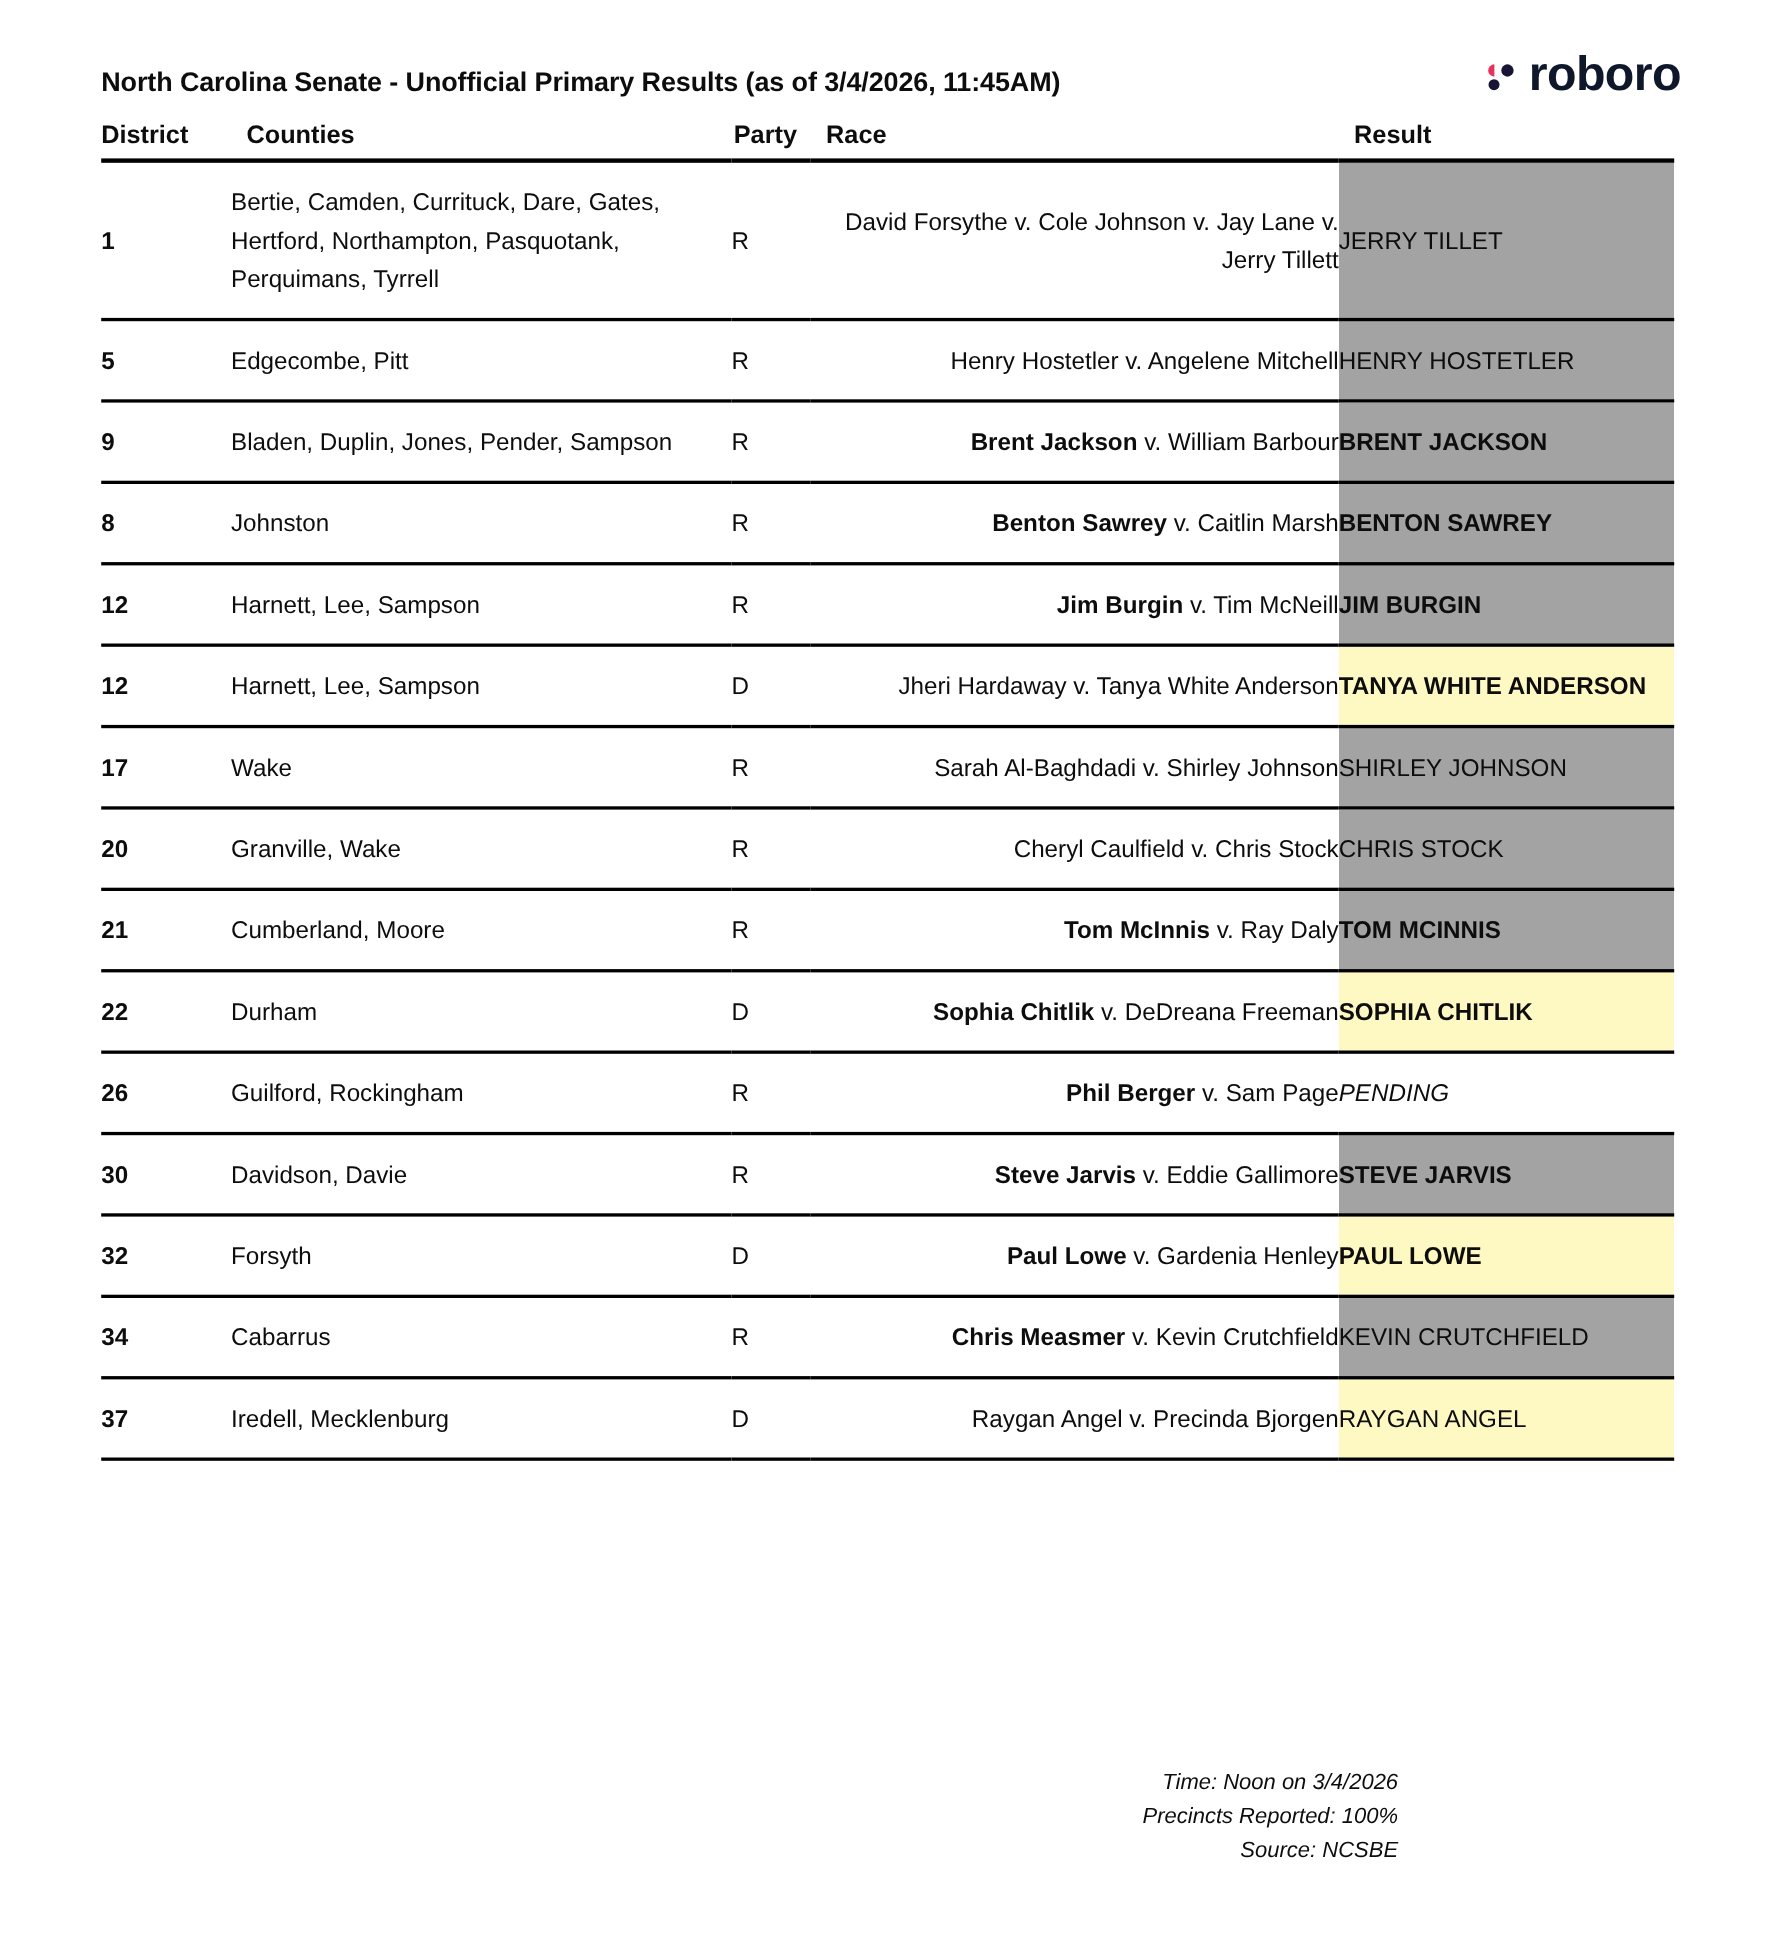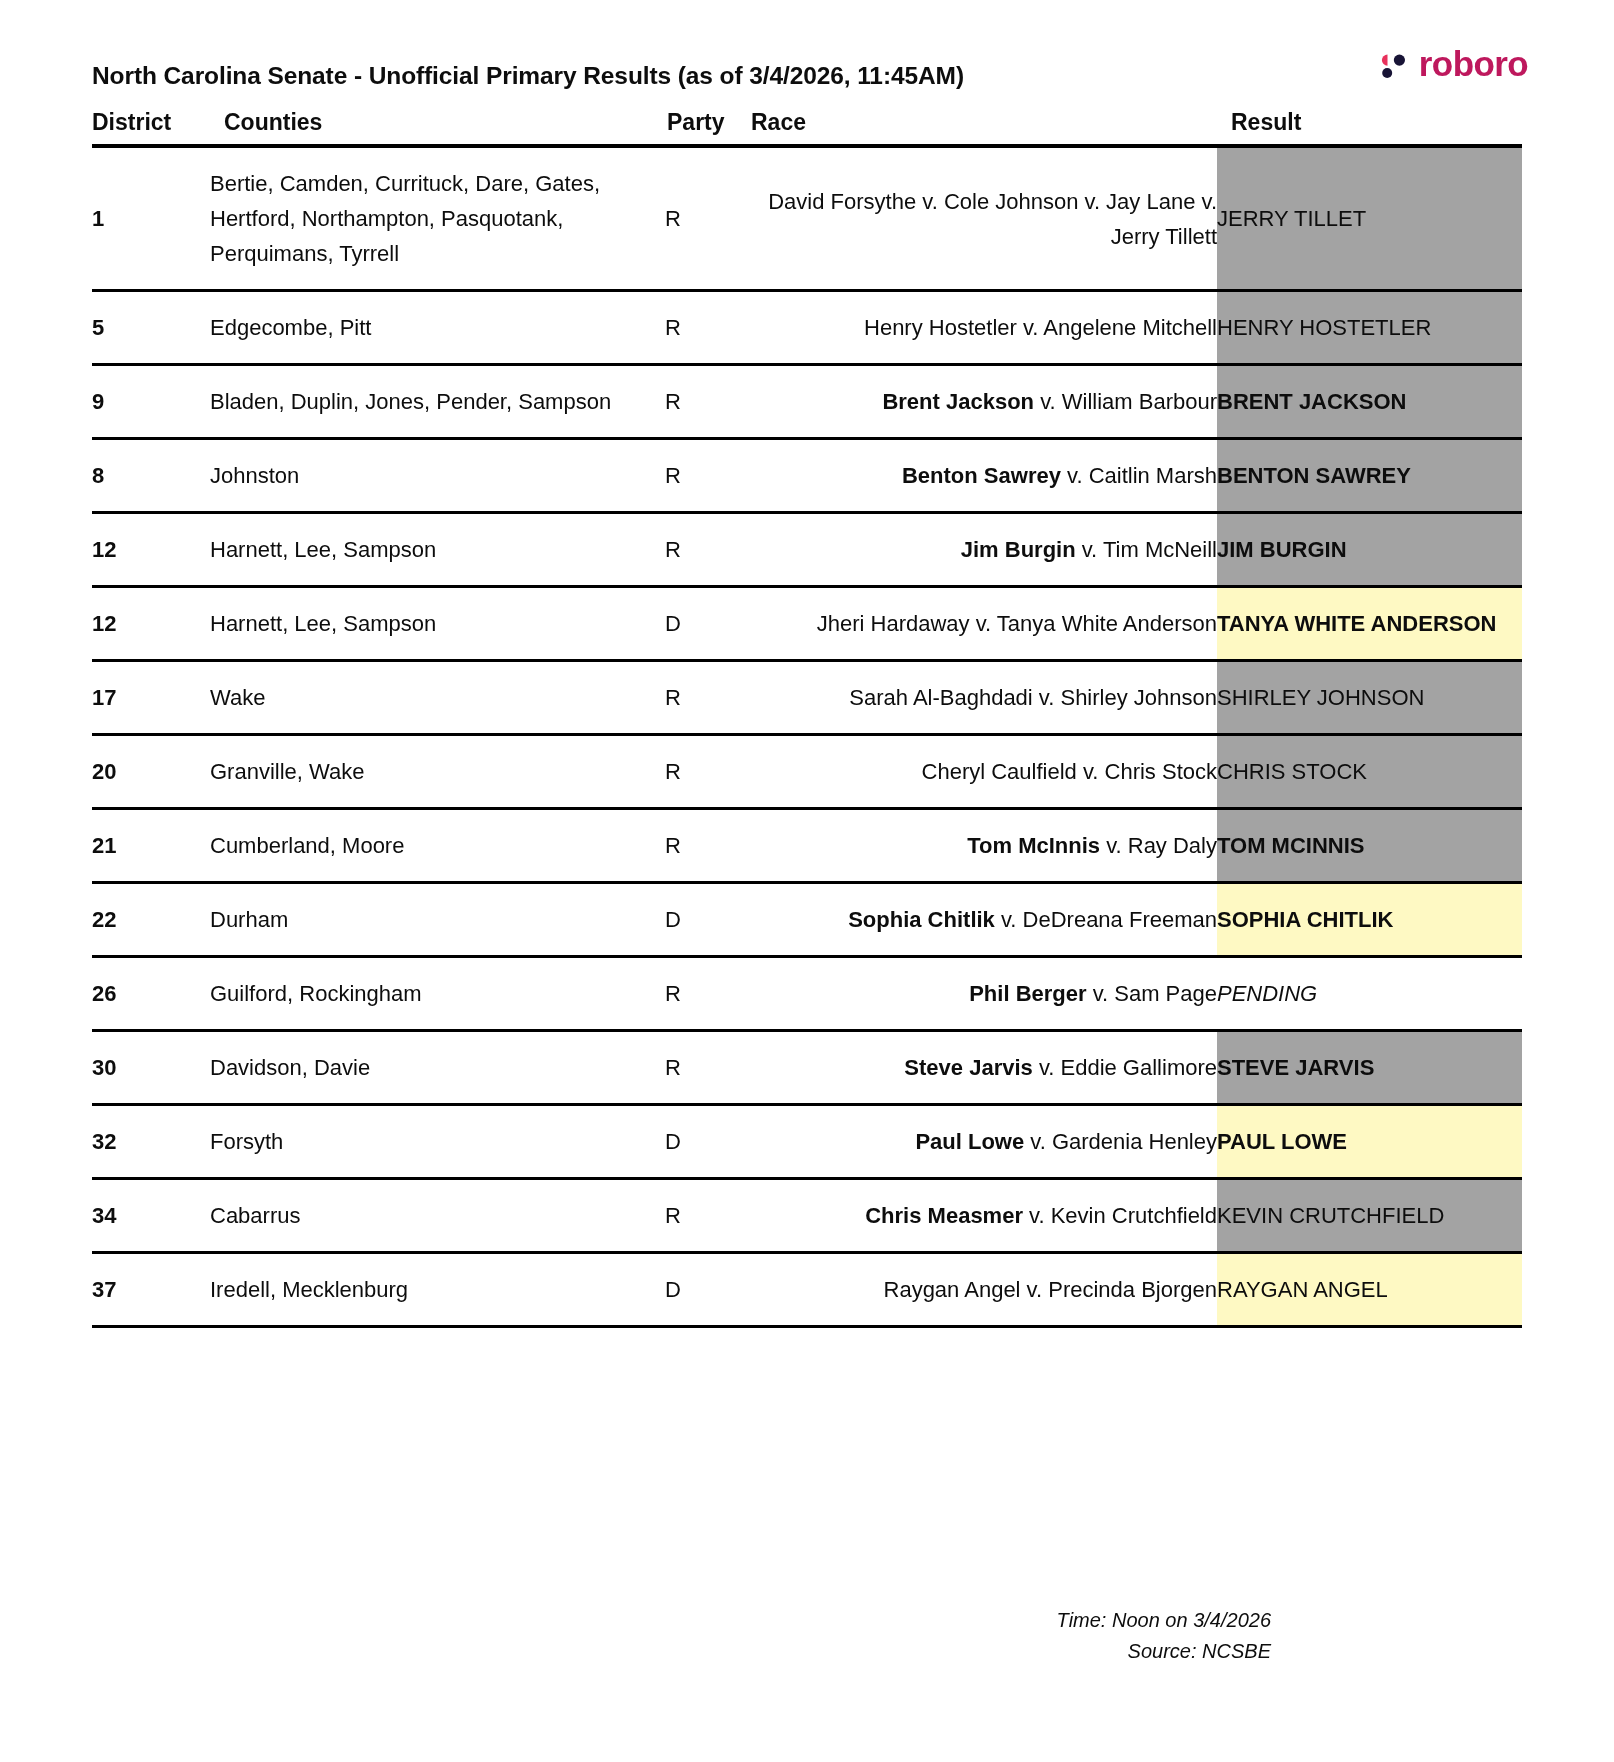--- a/index.html
+++ b/index.html
@@ -50,23 +50,23 @@
     margin-top: -6px;
     margin-right: -6px;
   }
   .brand-mark {
     width: 34px;
     height: 34px;
     position: relative;
     flex: 0 0 auto;
   }
   .brand-word {
-    font-size: 35px;
-    font-weight: bold;
-    color: #be185d;
+    font-size: 44px;
+    font-weight: bold;
+    color: #0f172a;
     letter-spacing: -0.6px;
     line-height: 1;
   }
 
   
   .tbl {
     position: absolute;
     left: 92px;
     top: 108px;
     width: 1430px;
@@ -280,16 +280,17 @@
           <td class="cell-counties">Iredell, Mecklenburg</td>
           <td class="cell-party">D</td>
           <td class="cell-race"><span class="race-incumbent"></span><span class="race-rest">Raygan Angel v. Precinda Bjorgen</span></td>
           <td class="cell-result fill-d">RAYGAN ANGEL</td>
         </tr>
       </tbody>
   </table>
 
   <div class="footer">
     <div>Time: Noon on 3/4/2026</div>
+    <div>Precincts Reported: 100%</div>
     <div>Source: NCSBE</div>
   </div>
 
 </div>
 
 </body></html>

